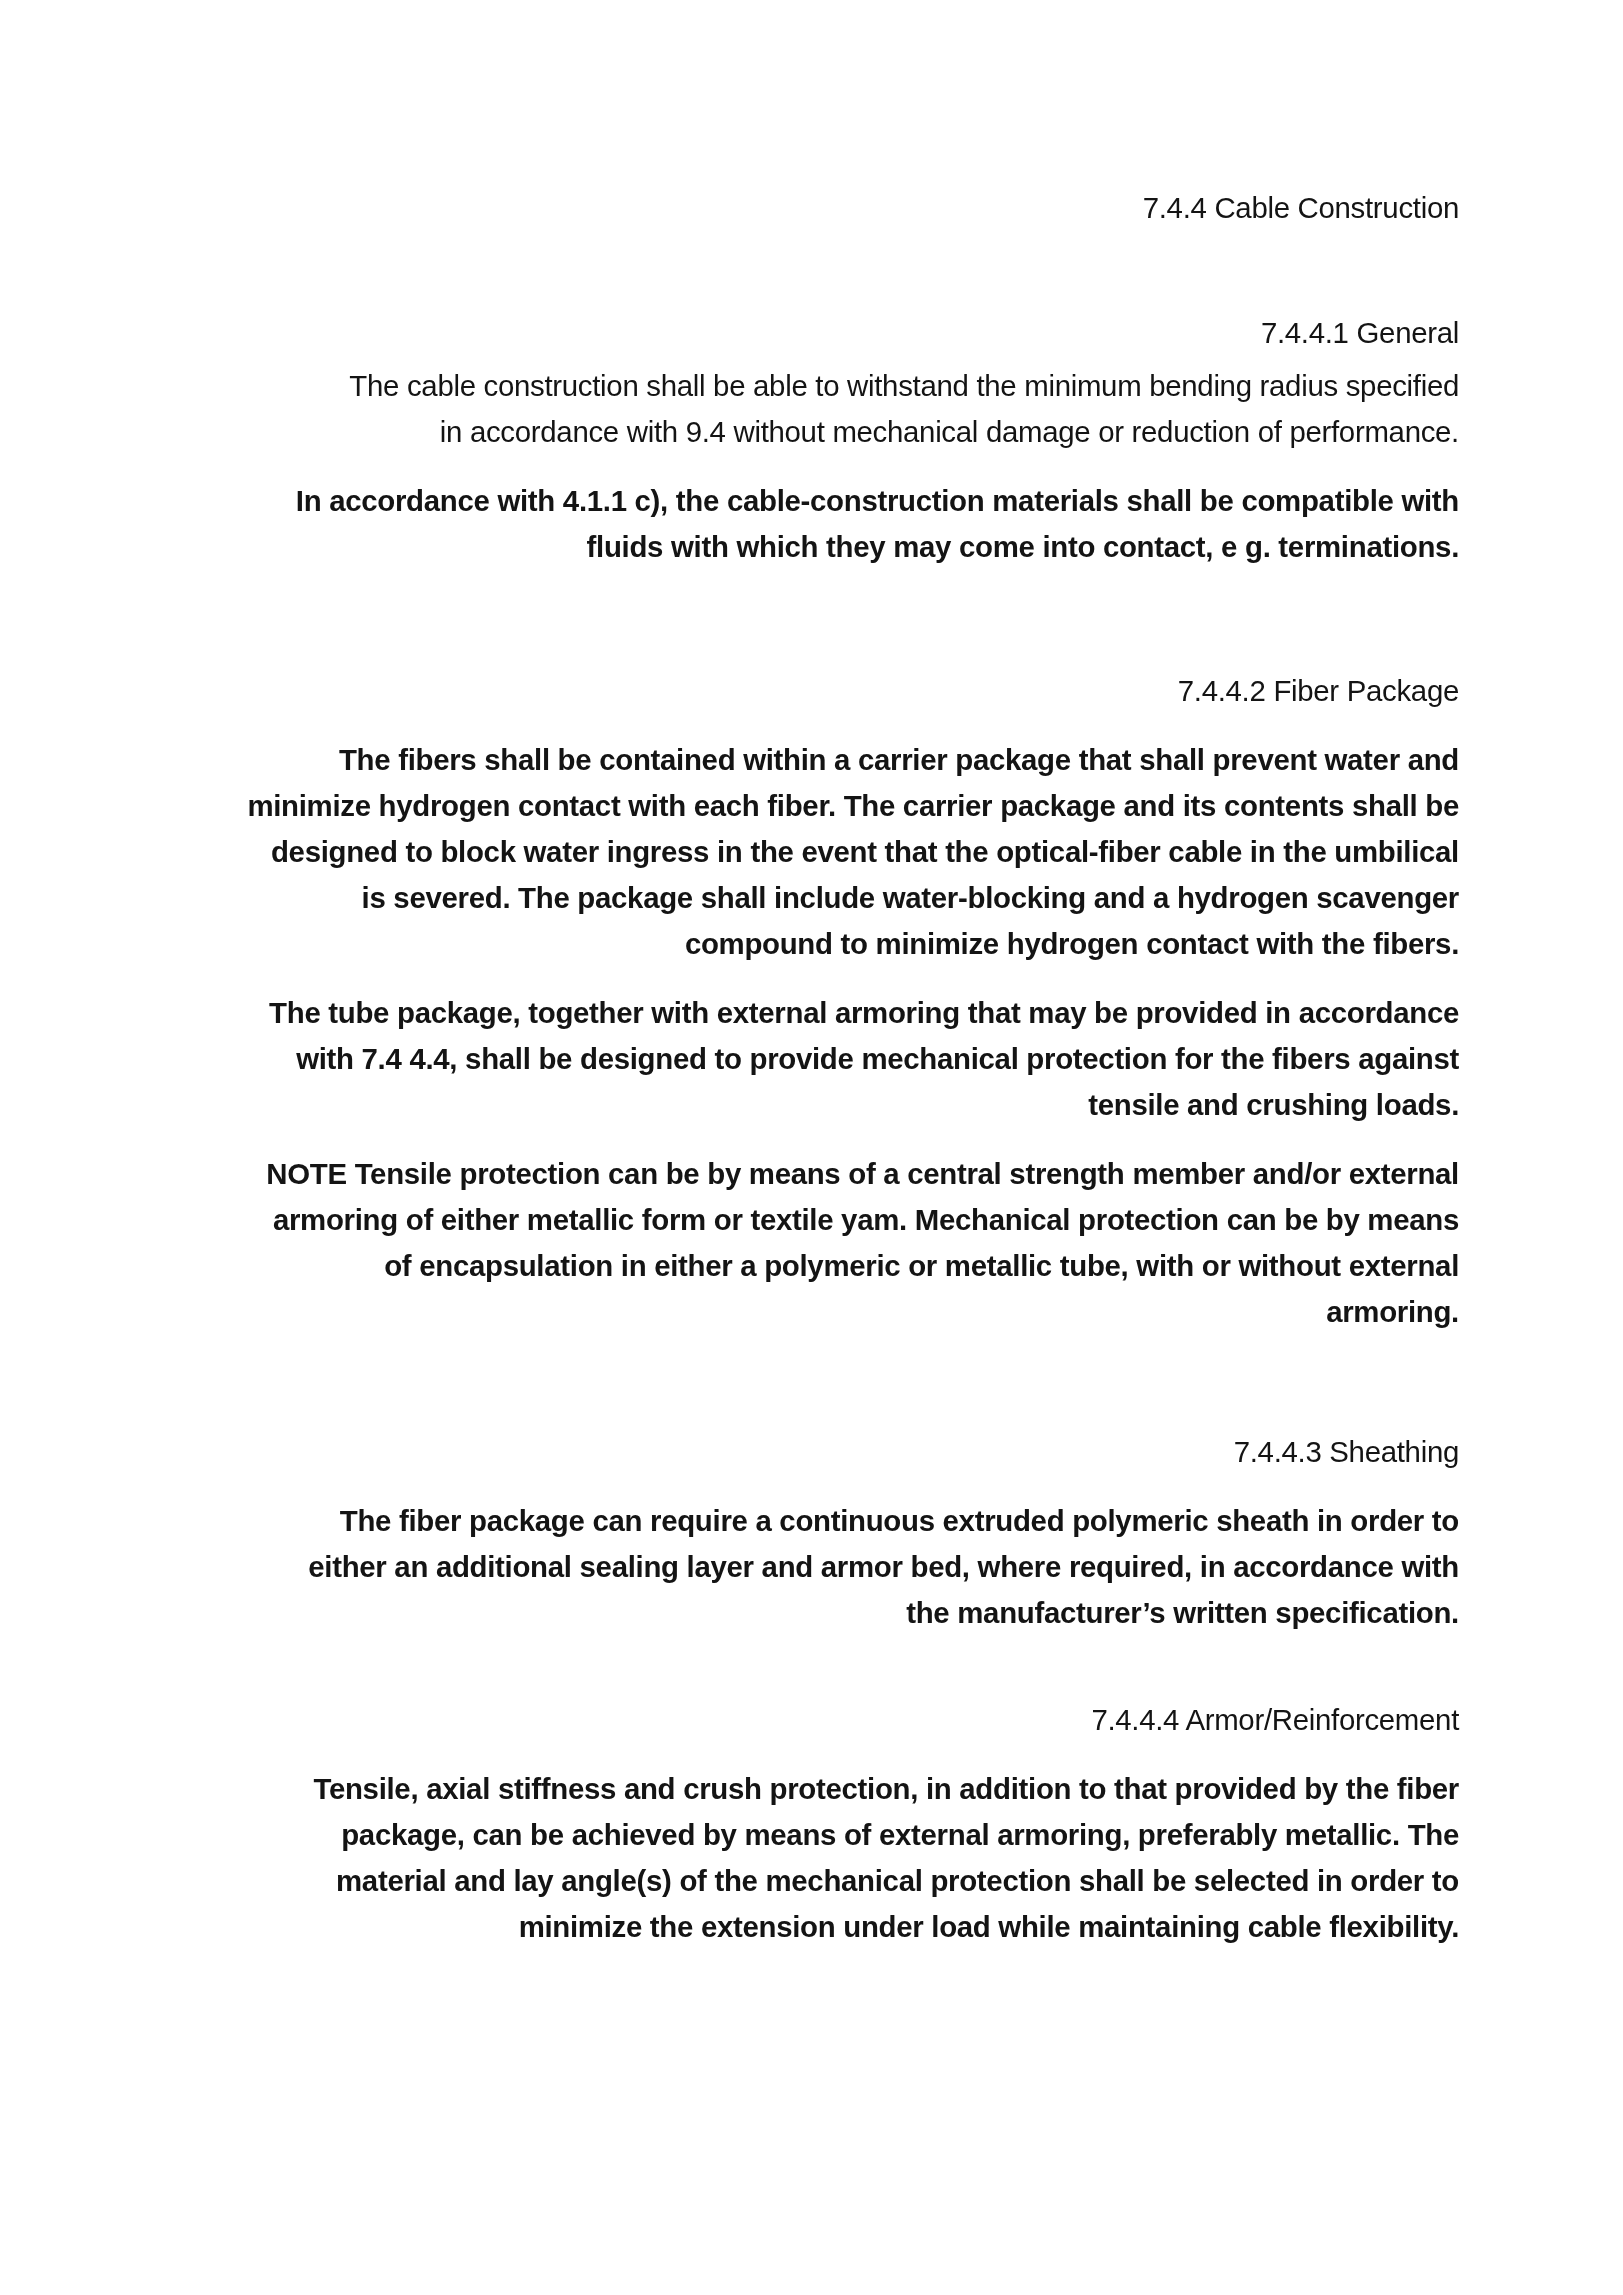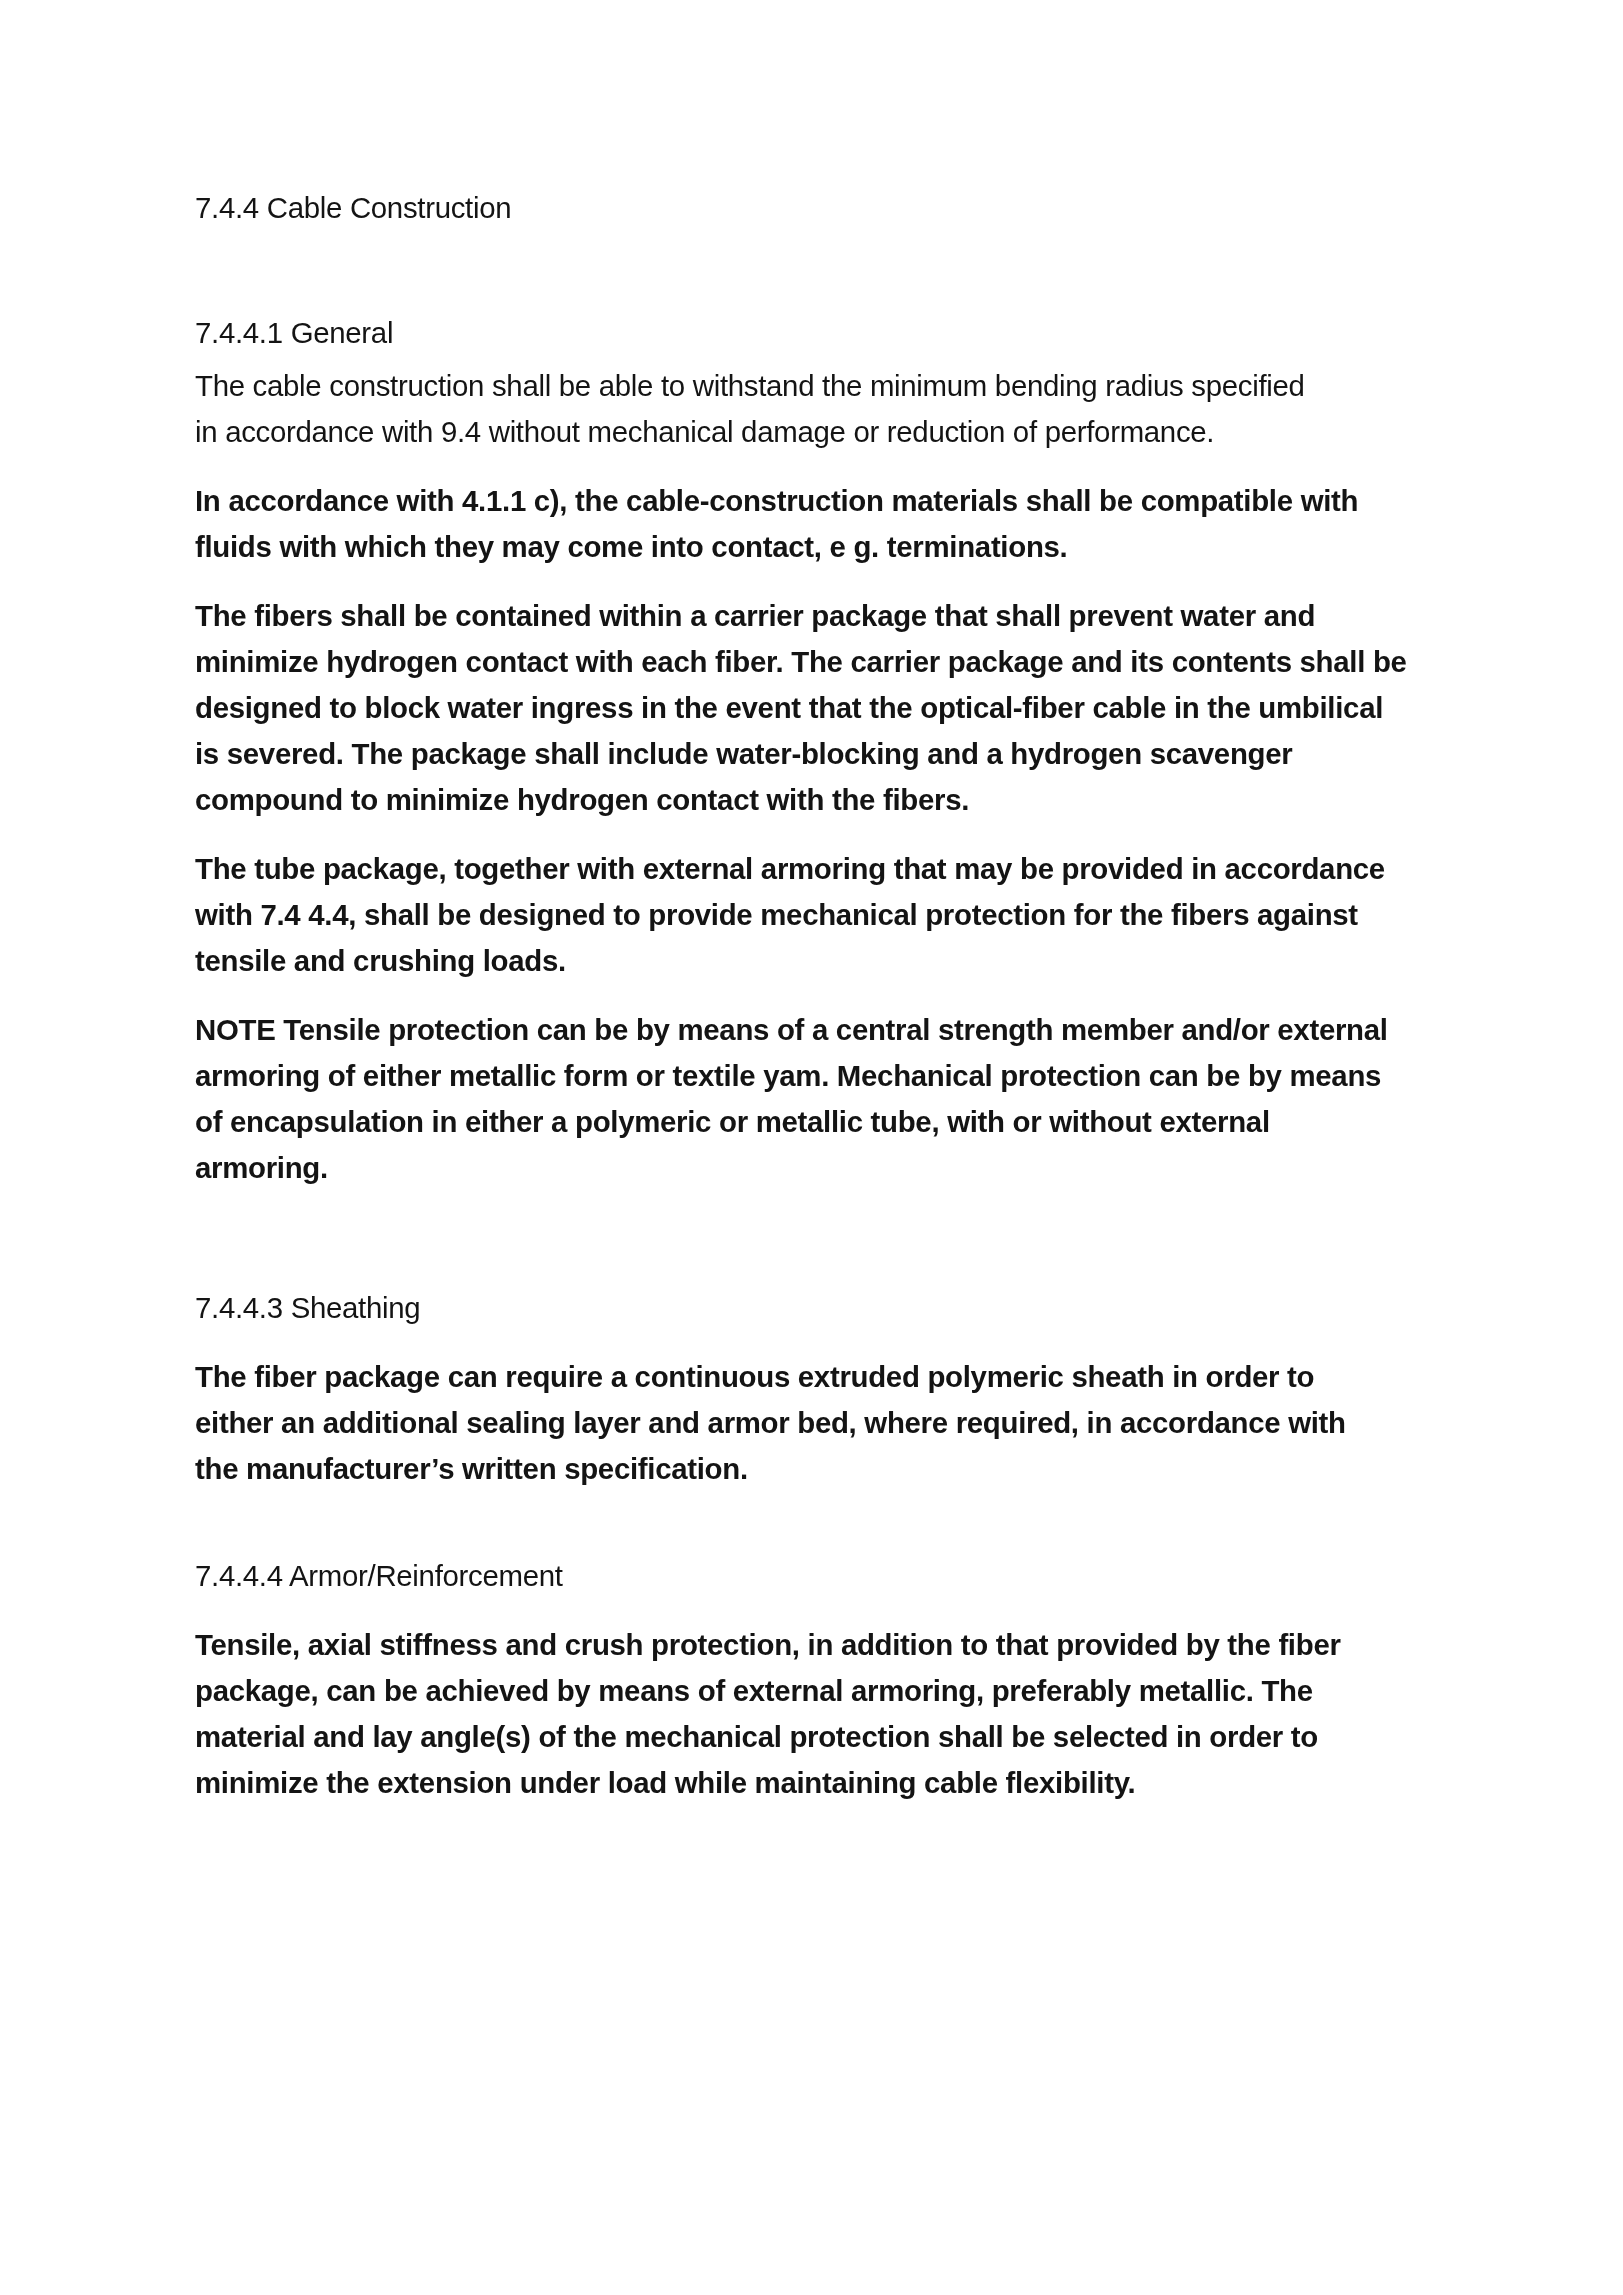--- a/index.html
+++ b/index.html
@@ -10,20 +10,21 @@
   .page {
     position: relative;
     width: 1623px;
     height: 2295px;
     background: #ffffff;
     overflow: hidden;
     box-sizing: border-box;
     padding: 185px 164px 0 195px;
     font-family: "Liberation Sans", "DejaVu Sans", sans-serif;
     color: #141414;
+    text-align: right;
   }
   .block {
     font-size: 29.4px;
     line-height: 46px;
     letter-spacing: -0.3px;
     white-space: pre;          
     font-weight: 400;
     margin: 0;
   }
   .heading {
@@ -45,20 +46,21 @@
   <p class="block heading">7.4.4 Cable Construction</p>
 
   <p class="block heading mt-152">7.4.4.1 General</p>
 
   <p class="block mt-30">The cable construction shall be able to withstand the minimum bending radius specified
 in accordance with 9.4 without mechanical damage or reduction of performance.</p>
 
   <p class="block mt-35">In accordance with 4.1.1 c), the cable-construction materials shall be compatible with
 fluids with which they may come into contact, e g. terminations.</p>
 
+  <p class="block heading mt-150">7.4.4.2 Fiber Package</p>
 
   <p class="block mt-35">The fibers shall be contained within a carrier package that shall prevent water and
 minimize hydrogen contact with each fiber. The carrier package and its contents shall be
 designed to block water ingress in the event that the optical-fiber cable in the umbilical
 is severed. The package shall include water-blocking and a hydrogen scavenger
 compound to minimize hydrogen contact with the fibers.</p>
 
   <p class="block mt-35">The tube package, together with external armoring that may be provided in accordance
 with 7.4 4.4, shall be designed to provide mechanical protection for the fibers against
 tensile and crushing loads.</p>

